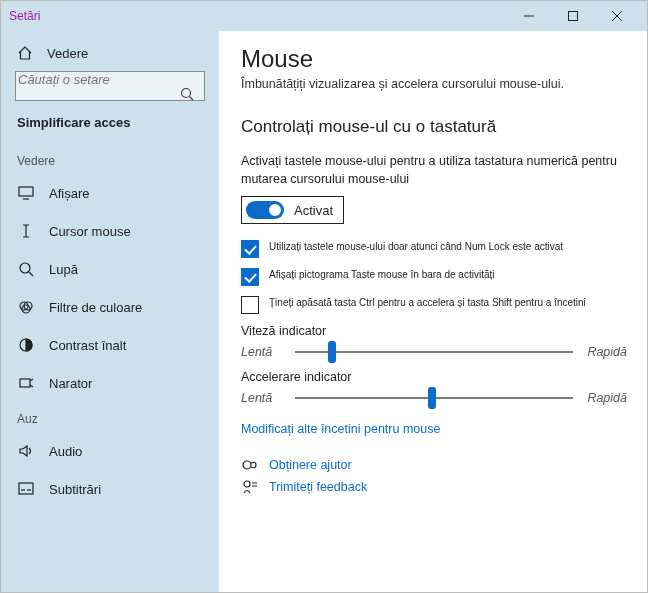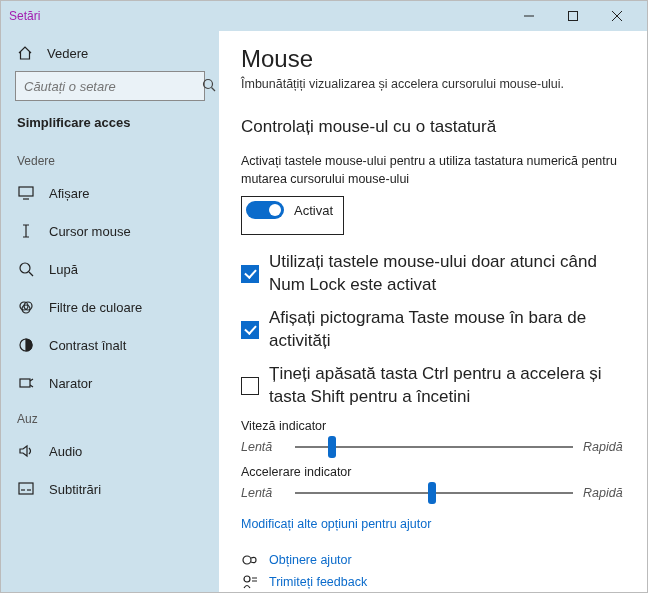--- a/index.html
+++ b/index.html
@@ -11,53 +11,53 @@
 .titlebar .spacer { flex: 1; }
 .titlebar .winbtn { width: 44px; height: 30px; display: flex; align-items: center; justify-content: center; }
 .titlebar .winbtn svg { stroke: #222; stroke-width: 1; fill: none; }
 
 .body { flex: 1; display: flex; overflow: hidden; }
 
 .sidebar { width: 218px; background: #cce1ec; display: flex; flex-direction: column; padding-top: 4px; }
 .home-row { display: flex; align-items: center; height: 36px; padding: 0 16px; gap: 14px; }
 .home-row .icon { width: 16px; height: 16px; display: flex; align-items:center; justify-content:center; }
 .search-row { padding: 0 14px 10px 14px; }
-.search-box { display: flex; align-items: center; height: 30px; border: 1px solid #8a8a8a; background: #eaf2f7; padding: 0 8px; }
+.search-box { display: flex; align-items: flex-end; height: 30px; border: 1px solid #8a8a8a; background: #eaf2f7; padding: 0 8px; flex-direction: column; }
 .search-box input { flex: 1; border: none; outline: none; background: transparent; font-size: 13px; font-style: italic; color: #555; }
 .search-box .sicon { width: 16px; }
 
 .subheader { padding: 4px 16px 14px 16px; font-weight: 600; font-size: 13px; }
 
 .section-label { padding: 10px 16px 6px 16px; font-size: 12px; color: #555; }
 
 .nav-item { display: flex; align-items: center; height: 38px; padding: 0 16px; gap: 14px; cursor: default; }
 .nav-item .icon { width: 18px; height: 18px; display:flex; align-items:center; justify-content:center; }
 .nav-item .label { font-size: 13px; }
 
 .main { flex: 1; padding: 14px 20px 14px 22px; overflow-y: auto; }
 .main h1 { font-size: 24px; font-weight: 400; margin-bottom: 4px; }
 .desc { font-size: 12.5px; color: #333; margin-bottom: 26px; }
 .sect-title { font-size: 17px; font-weight: 400; margin-bottom: 16px; }
 .option-desc { font-size: 12.5px; line-height: 1.4; margin-bottom: 8px; }
 
-.toggle-row { display: flex; align-items: center; gap: 10px; border: 1px solid #222; padding: 4px 10px 15px 4px; width: fit-content; margin-bottom: 16px; }
+.toggle-row { display: flex; align-items: center; gap: 10px; border: 1px solid #222; padding: 4px 10px 4px 4px; width: fit-content; margin-bottom: 16px; }
 .toggle { width: 38px; height: 18px; border-radius: 10px; background: #0b6bcb; position: relative; }
 .toggle .knob { width: 12px; height: 12px; border-radius: 50%; background: #fff; position: absolute; top: 3px; right: 3px; }
 .toggle-label { font-size: 13px; }
 
-.check-row { display: flex; align-items: center; gap: 10px; margin-bottom: 10px; font-size: 17px; line-height: 1.35; }
+.check-row { display: flex; align-items: flex-start; gap: 10px; margin-bottom: 10px; font-size: 10px; line-height: 1.35; }
 .check-box { width: 18px; height: 18px; border: 1px solid #222; flex-shrink: 0; display: flex; align-items: center; justify-content: center; }
 .check-box.checked { background: #0b6bcb; border-color: #0b6bcb; }
 .check-box.checked::after { content: ""; width: 5px; height: 9px; border: solid #fff; border-width: 0 2px 2px 0; transform: rotate(42deg); margin-top: -2px; }
 
 .slider-block { margin-top: 8px; margin-bottom: 8px; }
 .slider-title { font-size: 12.5px; margin-bottom: 4px; }
 .slider-row { display: flex; align-items: center; gap: 10px; font-style: italic; }
 .slider-left, .slider-right { font-size: 12.5px; color: #555; width: 44px; }
-.slider-right { }
+.slider-right { text-align: right; }
 .track { flex: 1; position: relative; height: 20px; display:flex; align-items:center; }
 .track .rail { height: 2px; background: #7a7a7a; width: 100%; }
 .track .thumb { width: 8px; height: 22px; background: #0b6bcb; border-radius: 3px; position: absolute; top: -1px; }
 
 .link { color: #0b6bcb; font-size: 12.5px; margin-top: 14px; display: block; }
 
 .help-row { display: flex; align-items: center; gap: 10px; margin-top: 20px; }
 .help-row .icon { width: 18px; height: 18px; display:flex; align-items:center; justify-content:center; }
 .help-row a { color: #0b6bcb; font-size: 12.5px; }
 </style>
@@ -236,21 +236,21 @@
         <div class="slider-row">
           <div class="slider-left">Lentă</div>
           <div class="track">
             <div class="rail"></div>
               <div class="thumb" id="thumb2" style="left: 48%;"></div>
           </div>
           <div class="slider-right">Rapidă</div>
         </div>
       </div>
 
-      <a class="link">Modificați alte opțiuni pentru ajutor</a>
+      <a class="link">Modificați alte încetini pentru mouse</a>
 
       <div class="help-row">
         <span class="icon">
             <svg width="16" height="16" fill="none" stroke="#222" stroke-width="1.2">
               <circle cx="5" cy="8" r="4"></circle>
               <path d="M9 6 Q14 4 14 8 Q14 12 9 10"></path>
             </svg>
           </span>
         <a>Obținere ajutor</a>
       </div>

